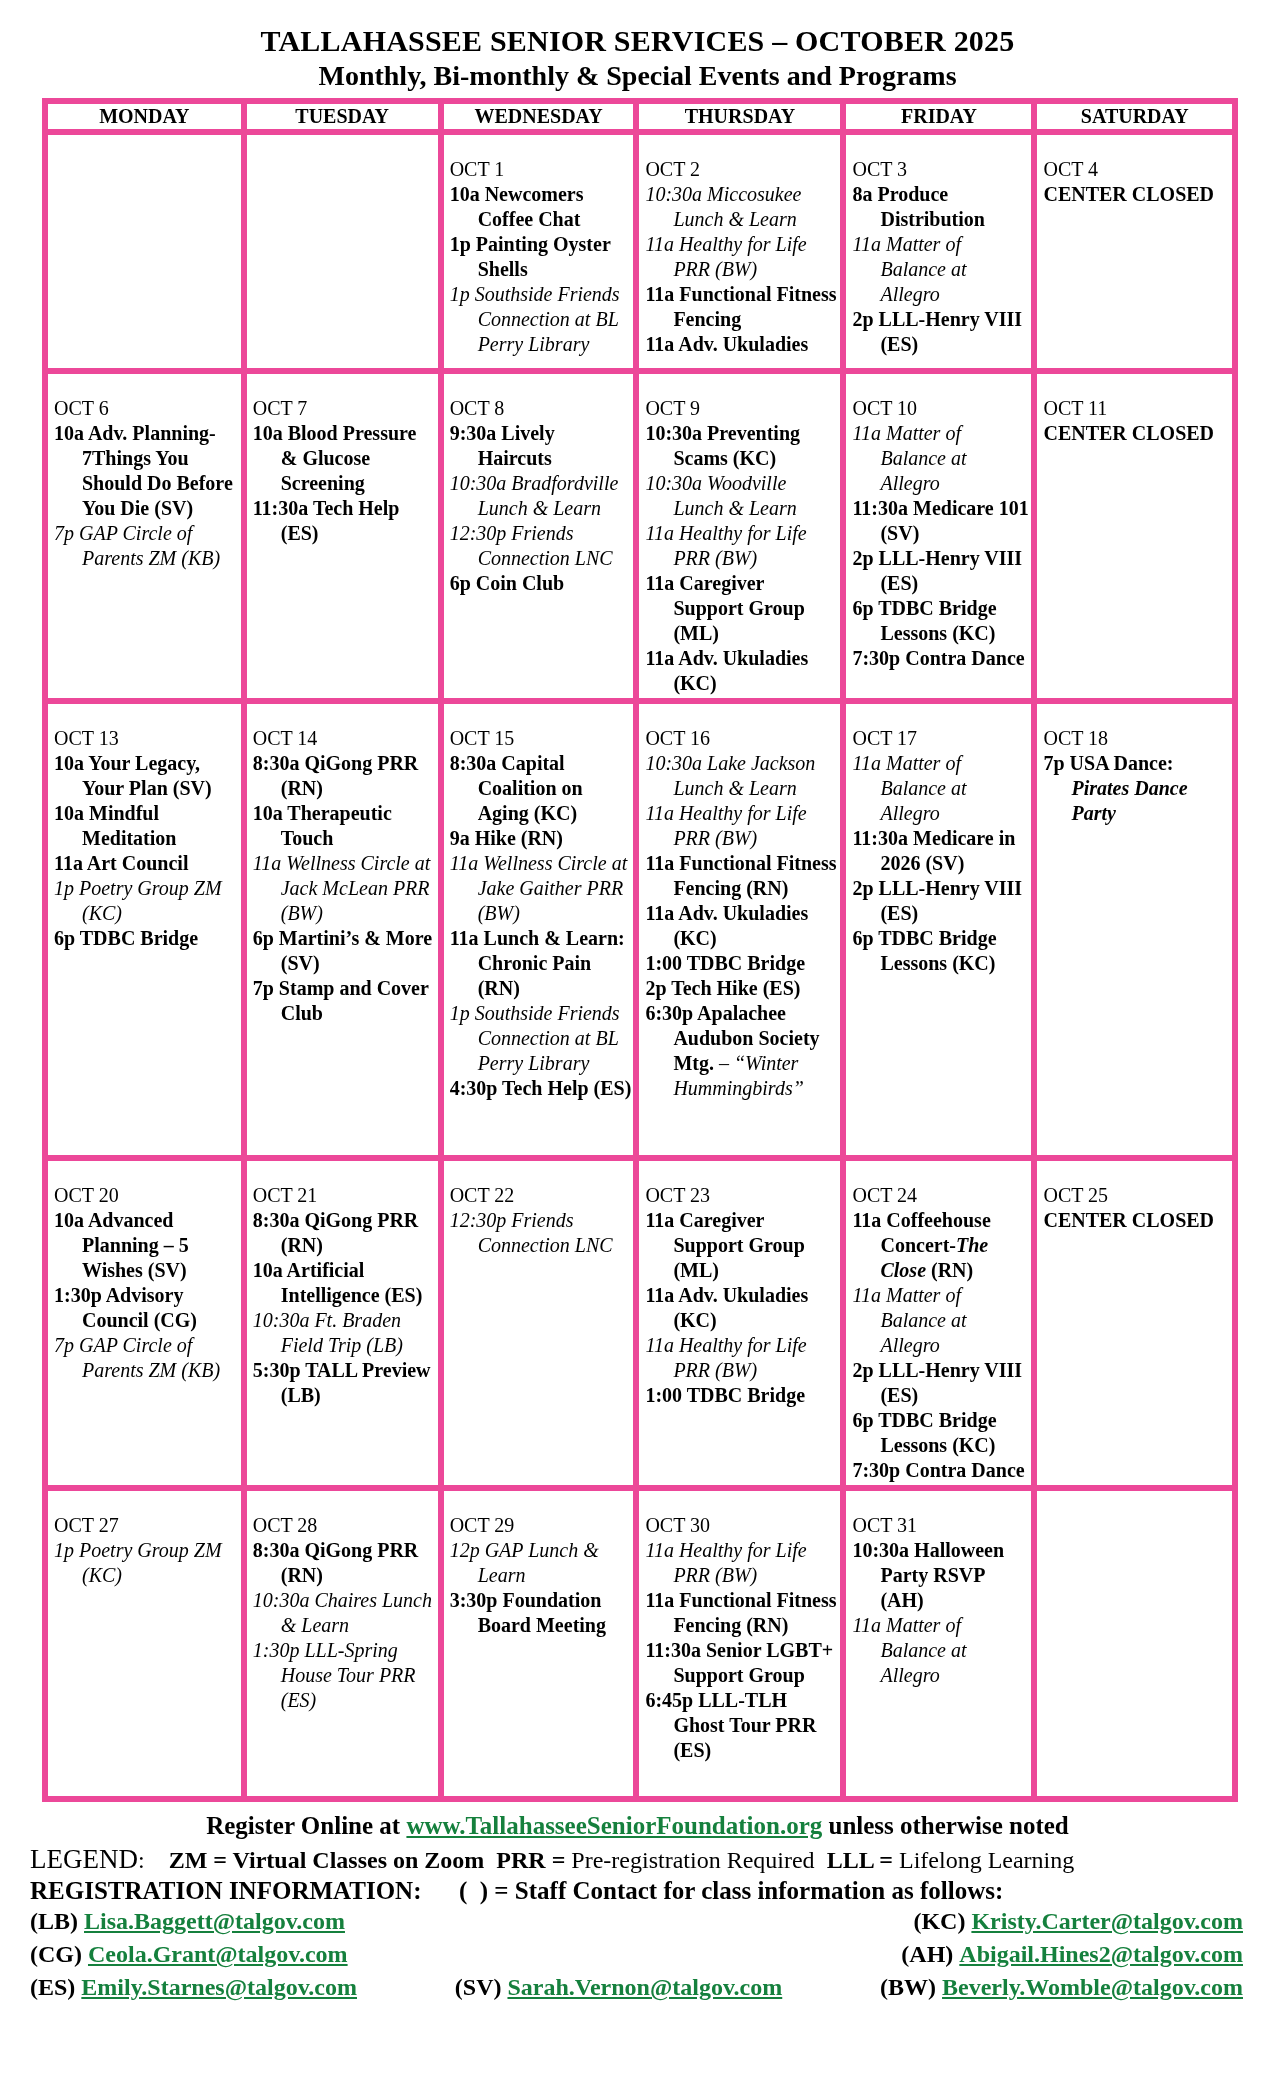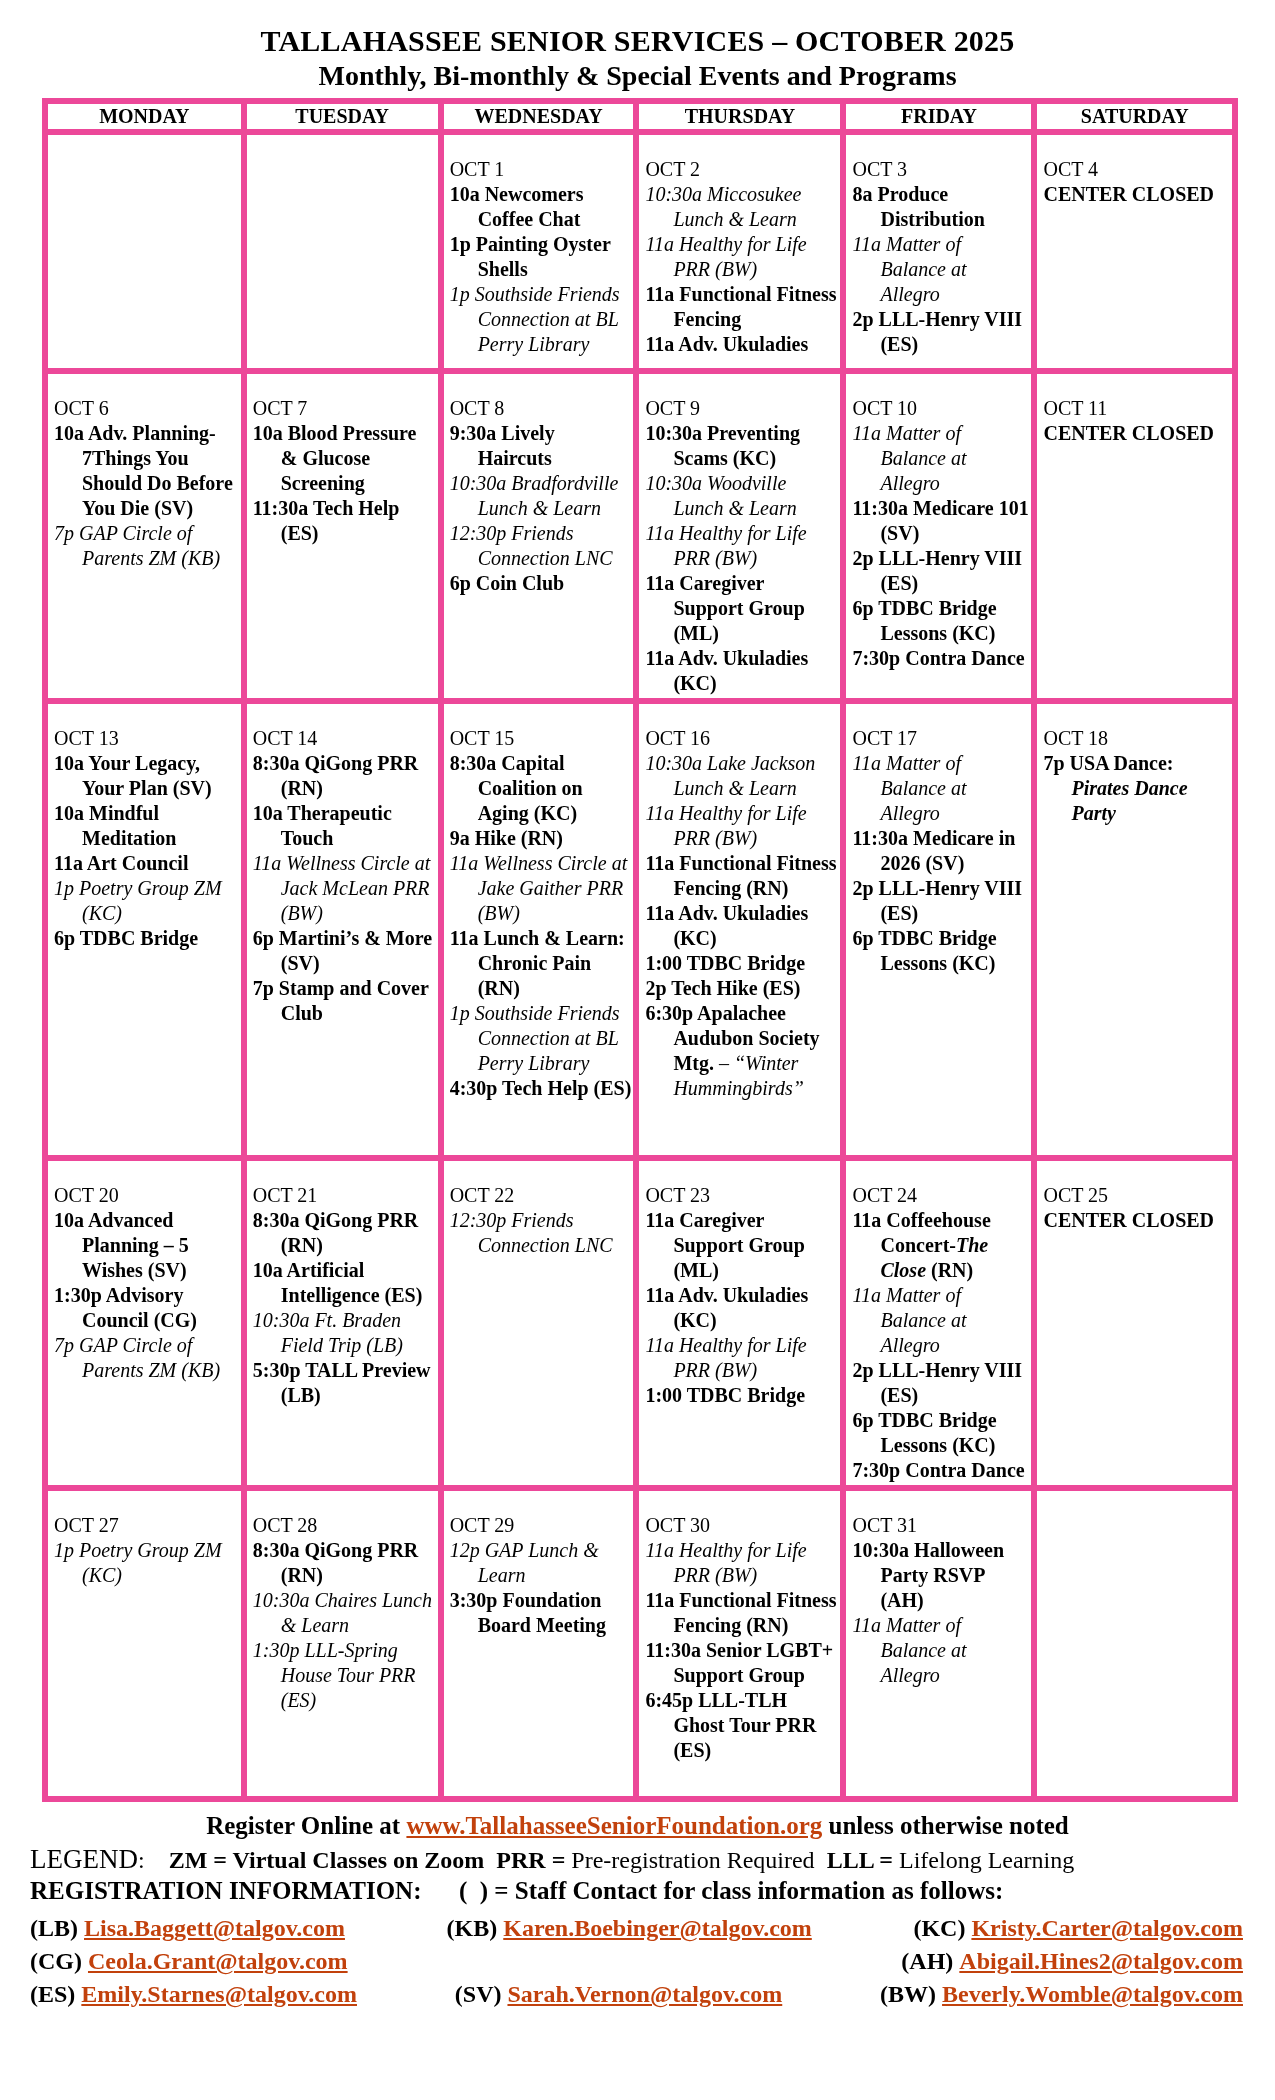--- a/index.html
+++ b/index.html
@@ -20,25 +20,25 @@
   .date { font-weight:normal;margin-top:20px; }
   .event { padding-left:28px; text-indent:-28px; }
   .ev-b { font-weight:bold; }
   .ev-i { font-style:italic; }
   .ev-bi { font-weight:bold; font-style:italic; }
   .ev-n { font-weight:normal; }
   .footer { margin-top:10px; }
   .f1 { text-align:center; font-family:"Liberation Sans", sans-serif; font-size:29px; letter-spacing:-0.6px; }
   .f1 .name { font-weight:bold; }
   .f2 { text-align:center; font-size:25px; font-weight:bold; margin-top:5px; }
-  .f2 a, .contact-item a { text-decoration:underline; color:#c2410c; }
+  .f2 a, .contact-item a { text-decoration:underline; color:#15803d; }
   .legend { font-size:24px; text-align:left; margin:4px 0 0 30px; white-space:pre-wrap; }
   .legend .lg { font-size:27px; }
   .reghead { font-size:25px; font-weight:bold; text-align:left; margin-left:30px; margin-top:2px; white-space:pre-wrap; }
-  .contacts { margin:7px 32px 0 30px; font-size:24px; font-weight:bold; }
+  .contacts { margin:0 32px 0 30px; font-size:24px; font-weight:bold; }
   .contact-row { display:flex; justify-content:space-between; line-height:33px; }
   .contact-item .code { margin-right:6px; }
 </style>
 </head>
 <body>
 
 <div class="page">
   <div class="title">TALLAHASSEE SENIOR SERVICES – OCTOBER 2025</div>
   <div class="subtitle">Monthly, Bi-monthly &amp; Special Events and Programs</div>
 
@@ -249,21 +249,20 @@
 
   <div class="footer">
     <div class="f2">
       <span>Register Online at </span><a href="#">www.TallahasseeSeniorFoundation.org</a><span> unless otherwise noted</span>
     </div>
     <div class="legend" id="legend-line"><span class="ev-n lg">LEGEND</span><span class="ev-n">:    </span><span class="ev-b">ZM = Virtual Classes on Zoom  </span><span class="ev-b">PRR = </span><span class="ev-n">Pre-registration Required  </span><span class="ev-b">LLL = </span><span class="ev-n">Lifelong Learning</span></div>
     <div class="reghead">REGISTRATION INFORMATION:      (  ) = Staff Contact for class information as follows:</div>
     <div class="contacts" id="contacts">
         <div class="contact-row">
           <span class="contact-item"><span class="code">(LB)</span><a href="#">Lisa.Baggett@talgov.com</a></span>
-          <span class="contact-item"><span class="code">(KB)</span><a href="#">Karen.Boebinger@talgov.com</a></span>
           <span class="contact-item"><span class="code">(KC)</span><a href="#">Kristy.Carter@talgov.com</a></span>
         </div>
         <div class="contact-row">
           <span class="contact-item"><span class="code">(CG)</span><a href="#">Ceola.Grant@talgov.com</a></span>
           <span class="contact-item"><span class="code">(AH)</span><a href="#">Abigail.Hines2@talgov.com</a></span>
         </div>
         <div class="contact-row">
           <span class="contact-item"><span class="code">(ES)</span><a href="#">Emily.Starnes@talgov.com</a></span>
           <span class="contact-item"><span class="code">(SV)</span><a href="#">Sarah.Vernon@talgov.com</a></span>
           <span class="contact-item"><span class="code">(BW)</span><a href="#">Beverly.Womble@talgov.com</a></span>

